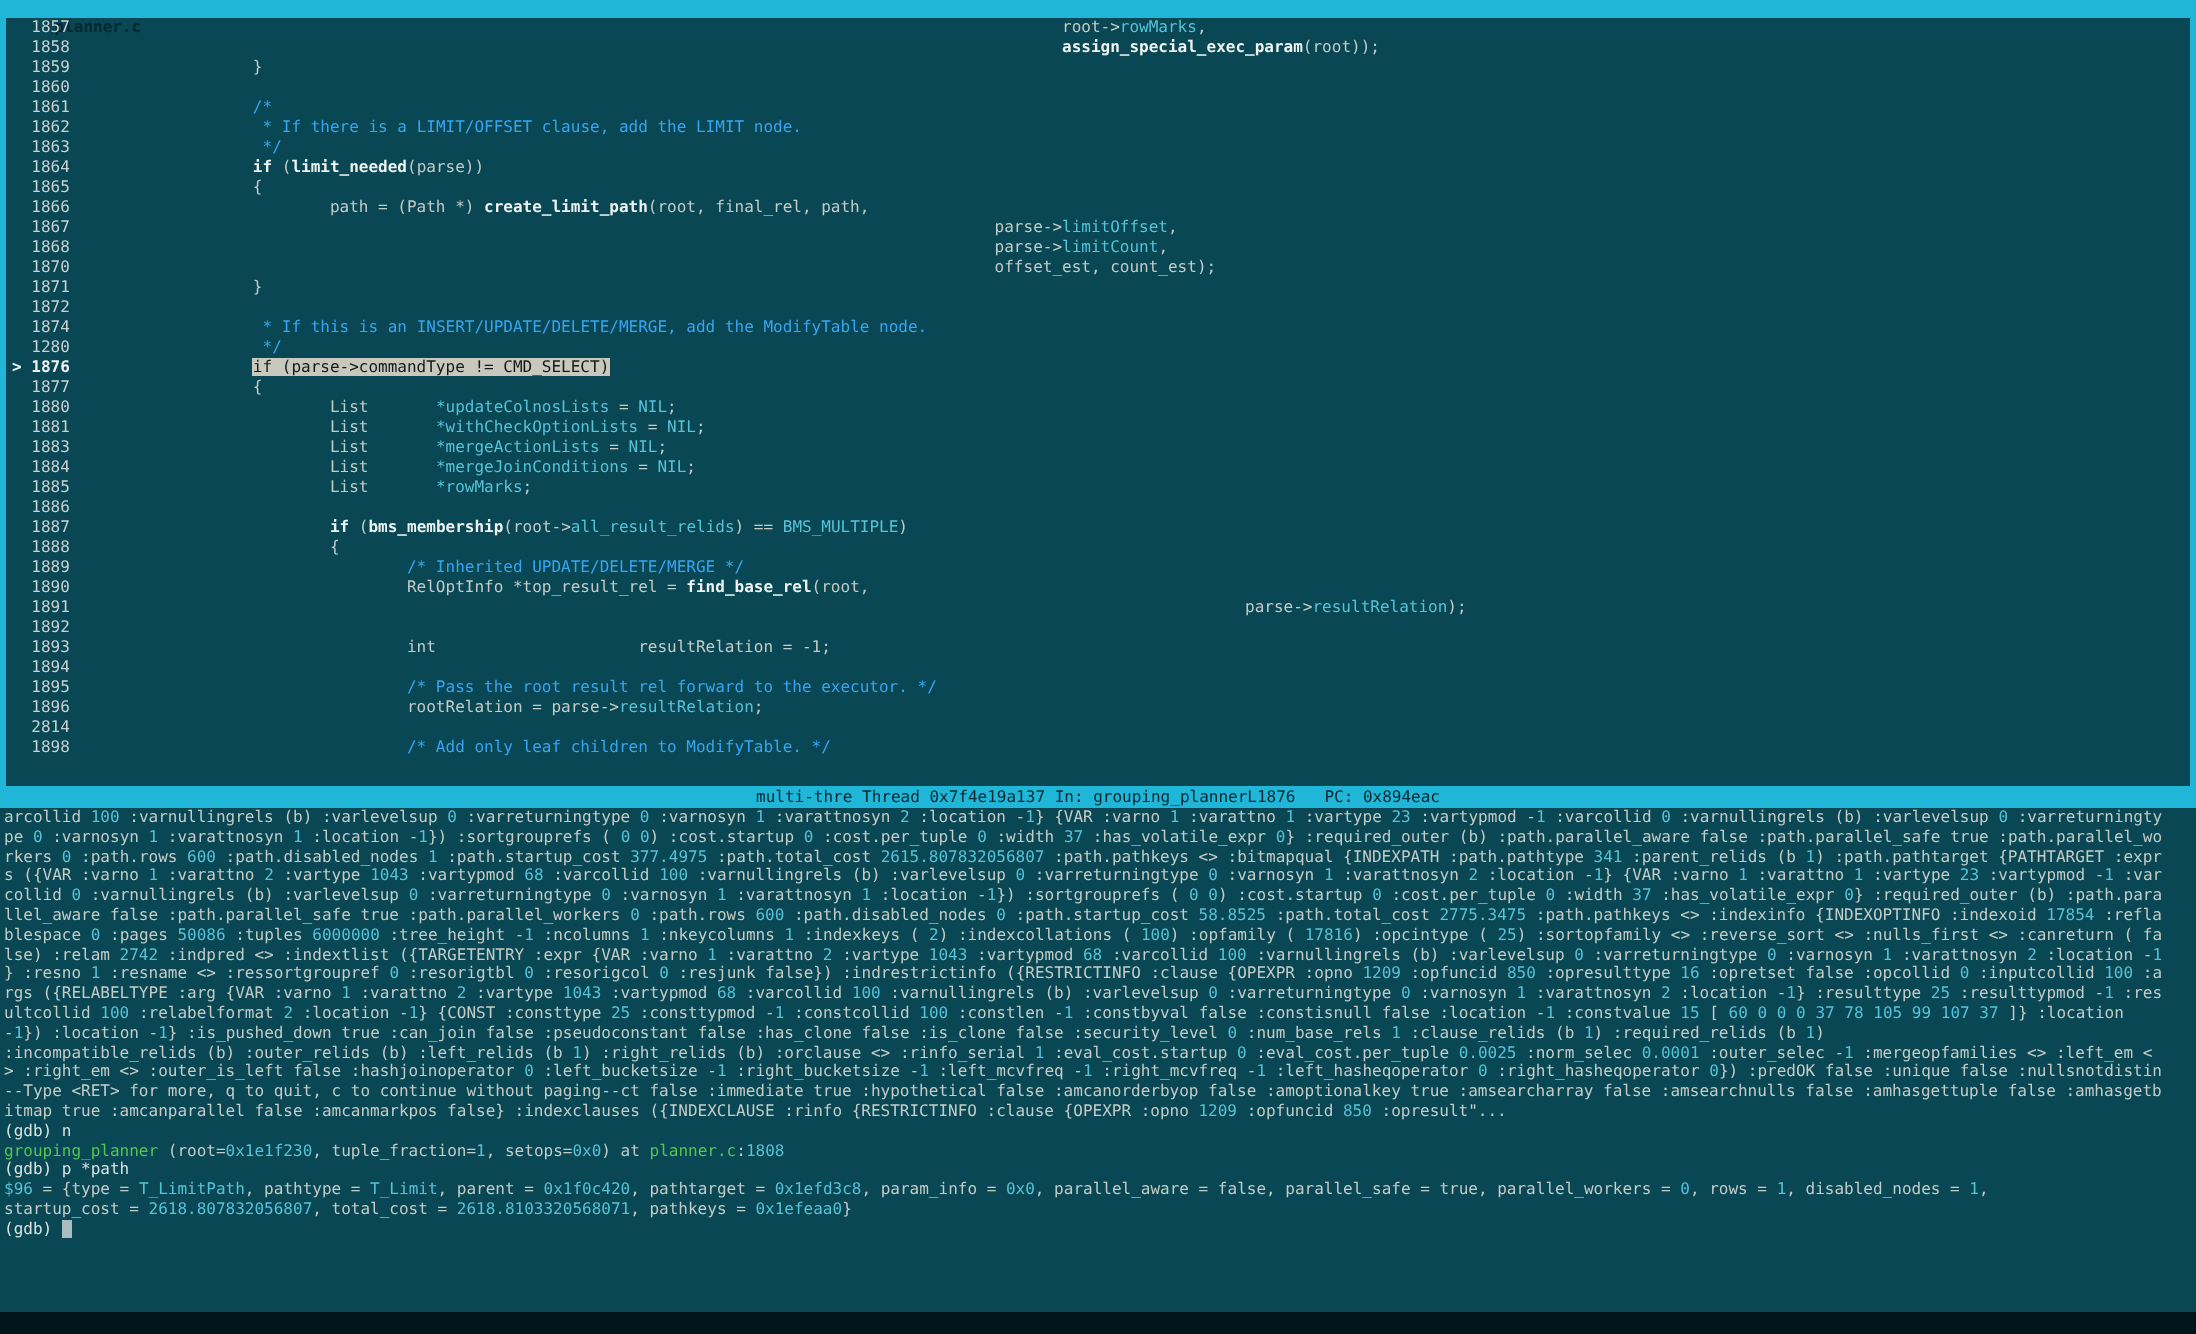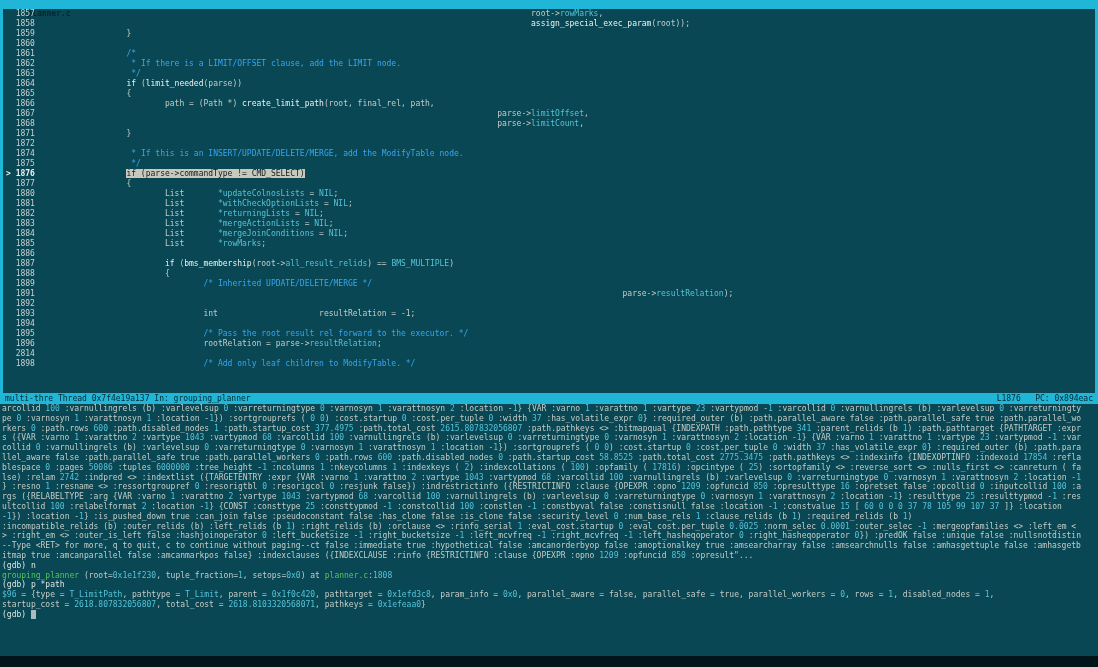--- a/index.html
+++ b/index.html
@@ -17,26 +17,26 @@
     height:384px;overflow:hidden;
     border-left:3px solid var(--cyan,#1fb6d8);
     border-right:3px solid var(--cyan,#1fb6d8);
     padding-left:3px;
     font-size:8px;color:var(--text,#c4ccc6);
   }
   .srow{height:10px;line-height:10px;white-space:pre;overflow:hidden}
   .gut{color:#c9d2d2}
   .gut.cur{color:#eef4f4;font-weight:bold}
   .c{color:var(--comment,#36a6f2)}
-  .k,.f{color:#edf3f0;font-weight:normal}
+  .k,.f{color:#edf3f0;font-weight:bold}
   .m{color:var(--cy2,#55c3d8)}
   .h{background:var(--hl-bg,#c8c8bd);color:var(--hl-fg,#121a1c)}
   .statusbar{
     height:11px;background:var(--cyan,#1fb6d8);color:var(--status-fg,#032830);
-    font-size:8px;line-height:11px;display:flex;justify-content:space-between;
+    font-size:8px;line-height:11px;display:flex;justify-content:center;
     padding:0 5px;white-space:pre;
   }
   .console{flex:1;overflow:hidden;padding-left:2px;font-size:8px;color:var(--text,#c4ccc6)}
   .crow{height:9.8px;line-height:9.8px;white-space:pre;overflow:hidden}
   .num{color:var(--cy2,#55c3d8)}
   .fn{color:var(--green,#54c654);font-weight:normal}
   .file{color:var(--green,#54c654)}
   .prompt,.cmd{color:#dde5e3}
   .cursor{background:#a9bcbe;color:#0a3740}
   .bottomstrip{height:11px;background:var(--bottom,#01141a)}
@@ -55,36 +55,37 @@
       <div class="srow"><span class="gut">  1859   </span>                <span class="p">}</span></div>
       <div class="srow"><span class="gut">  1860   </span></div>
       <div class="srow"><span class="gut">  1861   </span>                <span class="c">/*</span></div>
       <div class="srow"><span class="gut">  1862   </span>                 <span class="c">* If there is a LIMIT/OFFSET clause, add the LIMIT node.</span></div>
       <div class="srow"><span class="gut">  1863   </span>                 <span class="c">*/</span></div>
       <div class="srow"><span class="gut">  1864   </span>                <span class="k">if</span><span class="p"> (</span><span class="f">limit_needed</span><span class="p">(parse))</span></div>
       <div class="srow"><span class="gut">  1865   </span>                <span class="p">{</span></div>
       <div class="srow"><span class="gut">  1866   </span>                        <span class="p">path = (Path *) </span><span class="f">create_limit_path</span><span class="p">(root, final_rel, path,</span></div>
       <div class="srow"><span class="gut">  1867   </span>                                                                                             <span class="p">parse-&gt;</span><span class="m">limitOffset</span><span class="p">,</span></div>
       <div class="srow"><span class="gut">  1868   </span>                                                                                             <span class="p">parse-&gt;</span><span class="m">limitCount</span><span class="p">,</span></div>
+      <div class="srow"><span class="gut">  1870   </span>                                                                                             <span class="p">offset_est, count_est);</span></div>
       <div class="srow"><span class="gut">  1871   </span>                <span class="p">}</span></div>
       <div class="srow"><span class="gut">  1872   </span></div>
       <div class="srow"><span class="gut">  1874   </span>                 <span class="c">* If this is an INSERT/UPDATE/DELETE/MERGE, add the ModifyTable node.</span></div>
-      <div class="srow"><span class="gut">  1875   </span>                 <span class="c">*/</span></div>
+      <div class="srow"><span class="gut">  1280   </span>                 <span class="c">*/</span></div>
       <div class="srow"><span class="gut cur">&gt; 1876   </span>                <span class="h">if (parse-&gt;commandType != CMD_SELECT)</span></div>
       <div class="srow"><span class="gut">  1877   </span>                <span class="p">{</span></div>
       <div class="srow"><span class="gut">  1880   </span>                        <span class="p">List       </span><span class="m">*updateColnosLists</span><span class="p"> = </span><span class="m">NIL</span><span class="p">;</span></div>
       <div class="srow"><span class="gut">  1881   </span>                        <span class="p">List       </span><span class="m">*withCheckOptionLists</span><span class="p"> = </span><span class="m">NIL</span><span class="p">;</span></div>
-      <div class="srow"><span class="gut">  1882   </span>                        <span class="p">List       </span><span class="m">*returningLists</span><span class="p"> = </span><span class="m">NIL</span><span class="p">;</span></div>
       <div class="srow"><span class="gut">  1883   </span>                        <span class="p">List       </span><span class="m">*mergeActionLists</span><span class="p"> = </span><span class="m">NIL</span><span class="p">;</span></div>
       <div class="srow"><span class="gut">  1884   </span>                        <span class="p">List       </span><span class="m">*mergeJoinConditions</span><span class="p"> = </span><span class="m">NIL</span><span class="p">;</span></div>
       <div class="srow"><span class="gut">  1885   </span>                        <span class="p">List       </span><span class="m">*rowMarks</span><span class="p">;</span></div>
       <div class="srow"><span class="gut">  1886   </span></div>
       <div class="srow"><span class="gut">  1887   </span>                        <span class="k">if</span><span class="p"> (</span><span class="f">bms_membership</span><span class="p">(root-&gt;</span><span class="m">all_result_relids</span><span class="p">) == </span><span class="m">BMS_MULTIPLE</span><span class="p">)</span></div>
       <div class="srow"><span class="gut">  1888   </span>                        <span class="p">{</span></div>
       <div class="srow"><span class="gut">  1889   </span>                                <span class="c">/* Inherited UPDATE/DELETE/MERGE */</span></div>
+      <div class="srow"><span class="gut">  1890   </span>                                <span class="p">RelOptInfo *top_result_rel = </span><span class="f">find_base_rel</span><span class="p">(root,</span></div>
       <div class="srow"><span class="gut">  1891   </span>                                                                                                                       <span class="p">parse-&gt;</span><span class="m">resultRelation</span><span class="p">);</span></div>
       <div class="srow"><span class="gut">  1892   </span></div>
       <div class="srow"><span class="gut">  1893   </span>                                <span class="p">int                     resultRelation = -1;</span></div>
       <div class="srow"><span class="gut">  1894   </span></div>
       <div class="srow"><span class="gut">  1895   </span>                                <span class="c">/* Pass the root result rel forward to the executor. */</span></div>
       <div class="srow"><span class="gut">  1896   </span>                                <span class="p">rootRelation = parse-&gt;</span><span class="m">resultRelation</span><span class="p">;</span></div>
       <div class="srow"><span class="gut">  2814   </span></div>
       <div class="srow"><span class="gut">  1898   </span>                                <span class="c">/* Add only leaf children to ModifyTable. */</span></div>
     </div>
 

